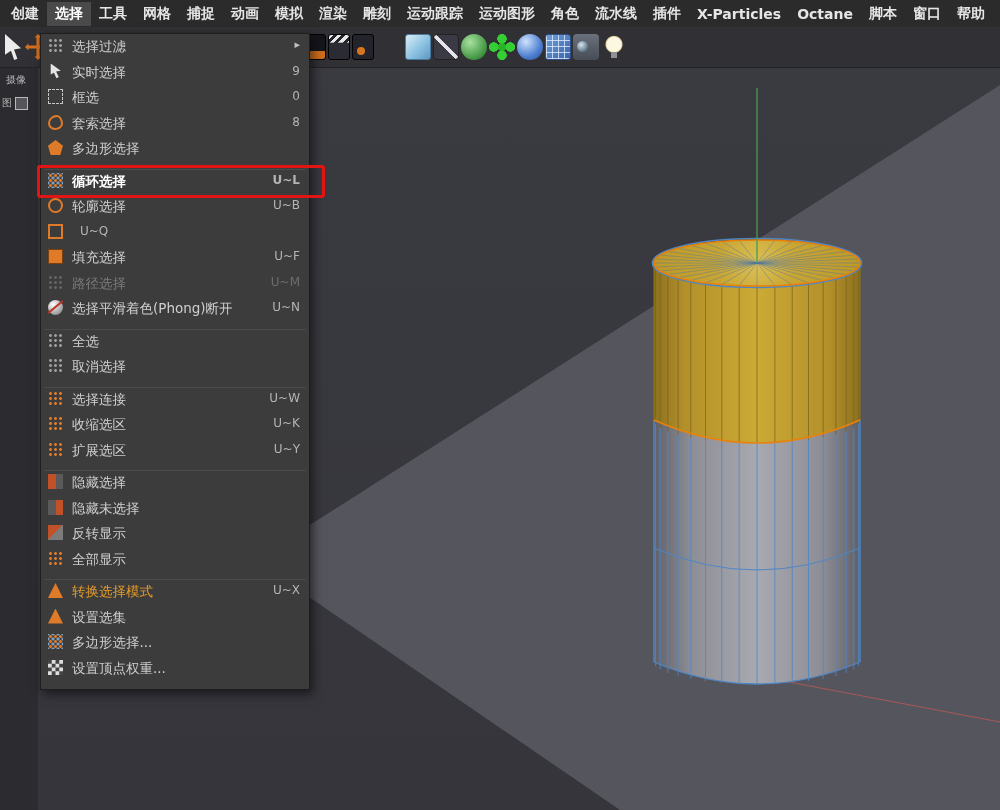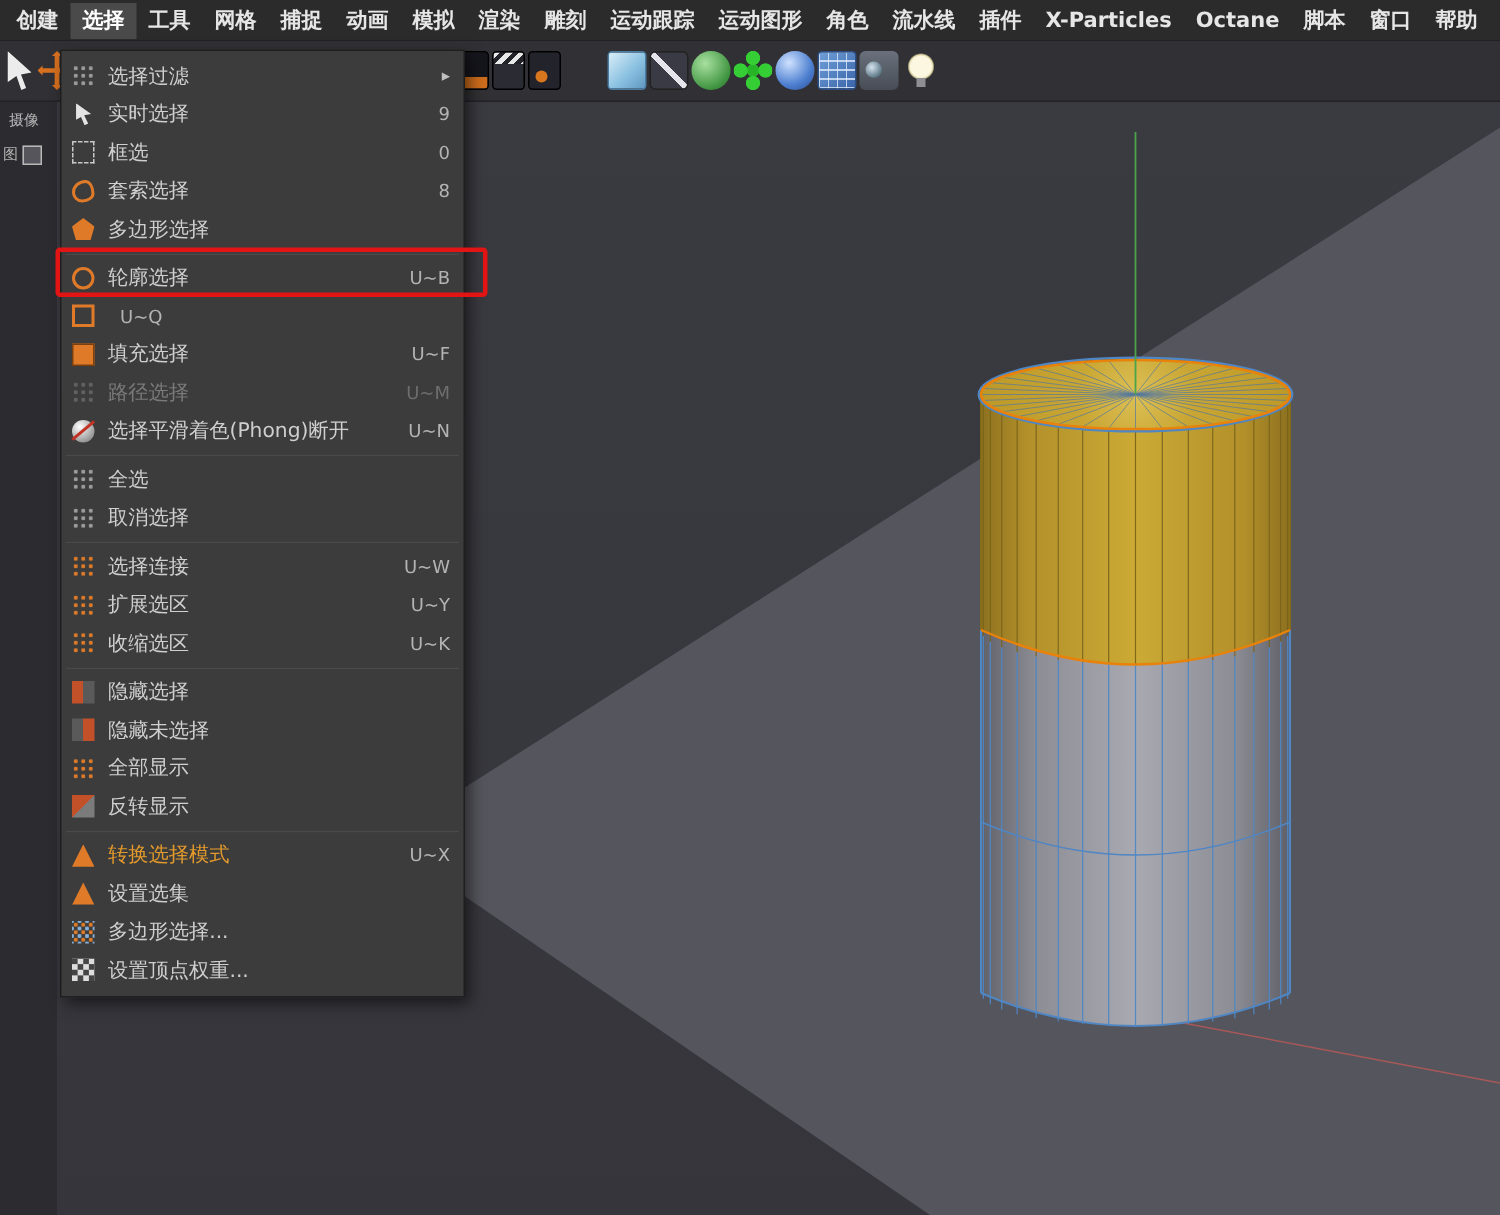--- a/index.html
+++ b/index.html
@@ -56,21 +56,21 @@
   
   .left-strip{position:absolute;left:0;top:68px;width:38px;bottom:0;background:#2c2c30;z-index:4;
     color:#b4b4b4;font-size:10px}
   .vp-menu-label{position:absolute;left:6px;top:5px;white-space:nowrap;cursor:default}
   .vp-side-row{position:absolute;left:2px;top:28px;display:flex;align-items:center;gap:3px}
   .vp-side-icon{width:13px;height:13px;border:1px solid #b8b8b8;background:#55555b;display:inline-block}
 
   
   .dropdown{position:absolute;left:40px;top:33px;width:270px;z-index:20;background:#3c3c3c;
     border:1px solid #1e1e1e;box-shadow:3px 4px 10px rgba(0,0,0,.55);padding:4px 0}
-  .menu-row{height:25.5px;display:flex;align-items:center;padding:0 9px 0 7px;color:#cfcfcf;
+  .menu-row{height:25.5px;display:flex;align-items:flex-start;padding:0 9px 0 7px;color:#cfcfcf;
     font-size:13.5px;cursor:default;white-space:nowrap}
   .menu-row .lbl{flex:1;overflow:hidden}
   .menu-row .sc{font-size:12px;color:#b4b4b4;margin-left:8px}
   .menu-row.disabled{color:#7a7a7a}
   .menu-row.disabled .sc{color:#6e6e6e}
   .menu-row.disabled .mrow-icon{opacity:.4}
   .menu-row.orange{color:#e39a2b}
   .menu-row.hl{color:#ffffff;font-weight:700}
   .menu-sep{height:1px;background:#2a2a2a;border-bottom:1px solid #4a4a4a;margin:3px 3px}
   .submenu-arrow{color:#c0c0c0;font-size:11px;margin-left:8px}
@@ -291,20 +291,25 @@
       <div class="menu-row">
         <span class="mrow-icon lasso-selection-icon"></span>
         <span class="lbl">套索选择</span>
         <span class="sc">8</span>
       </div>
       <div class="menu-row">
         <span class="mrow-icon polygon-selection-icon"></span>
         <span class="lbl">多边形选择</span>
       </div>
       <div class="menu-sep"></div>
+      <div class="menu-row hl">
+        <span class="mrow-icon loop-selection-icon"></span>
+        <span class="lbl">循环选择</span>
+        <span class="sc">U~L</span>
+      </div>
       <div class="menu-row">
         <span class="mrow-icon ring-selection-icon"></span>
         <span class="lbl">轮廓选择</span>
         <span class="sc">U~B</span>
       </div>
       <div class="menu-row">
         <span class="mrow-icon outline-selection-icon"></span>
         <span class="sc">U~Q</span>
       </div>
       <div class="menu-row">
@@ -331,45 +336,45 @@
         <span class="mrow-icon deselect-all-icon"></span>
         <span class="lbl">取消选择</span>
       </div>
       <div class="menu-sep"></div>
       <div class="menu-row">
         <span class="mrow-icon select-connected-icon"></span>
         <span class="lbl">选择连接</span>
         <span class="sc">U~W</span>
       </div>
       <div class="menu-row">
+        <span class="mrow-icon shrink-selection-icon"></span>
+        <span class="lbl">收缩选区</span>
+        <span class="sc">U~K</span>
+      </div>
+      <div class="menu-row">
         <span class="mrow-icon grow-selection-icon"></span>
         <span class="lbl">扩展选区</span>
         <span class="sc">U~Y</span>
       </div>
-      <div class="menu-row">
-        <span class="mrow-icon shrink-selection-icon"></span>
-        <span class="lbl">收缩选区</span>
-        <span class="sc">U~K</span>
-      </div>
       <div class="menu-sep"></div>
       <div class="menu-row">
         <span class="mrow-icon hide-selected-icon"></span>
         <span class="lbl">隐藏选择</span>
       </div>
       <div class="menu-row">
         <span class="mrow-icon hide-unselected-icon"></span>
         <span class="lbl">隐藏未选择</span>
       </div>
       <div class="menu-row">
+        <span class="mrow-icon invert-visibility-icon"></span>
+        <span class="lbl">反转显示</span>
+      </div>
+      <div class="menu-row">
         <span class="mrow-icon unhide-all-icon"></span>
         <span class="lbl">全部显示</span>
-      </div>
-      <div class="menu-row">
-        <span class="mrow-icon invert-visibility-icon"></span>
-        <span class="lbl">反转显示</span>
       </div>
       <div class="menu-sep"></div>
       <div class="menu-row orange">
         <span class="mrow-icon convert-selection-icon"></span>
         <span class="lbl">转换选择模式</span>
         <span class="sc">U~X</span>
       </div>
       <div class="menu-row">
         <span class="mrow-icon set-selection-icon"></span>
         <span class="lbl">设置选集</span>

